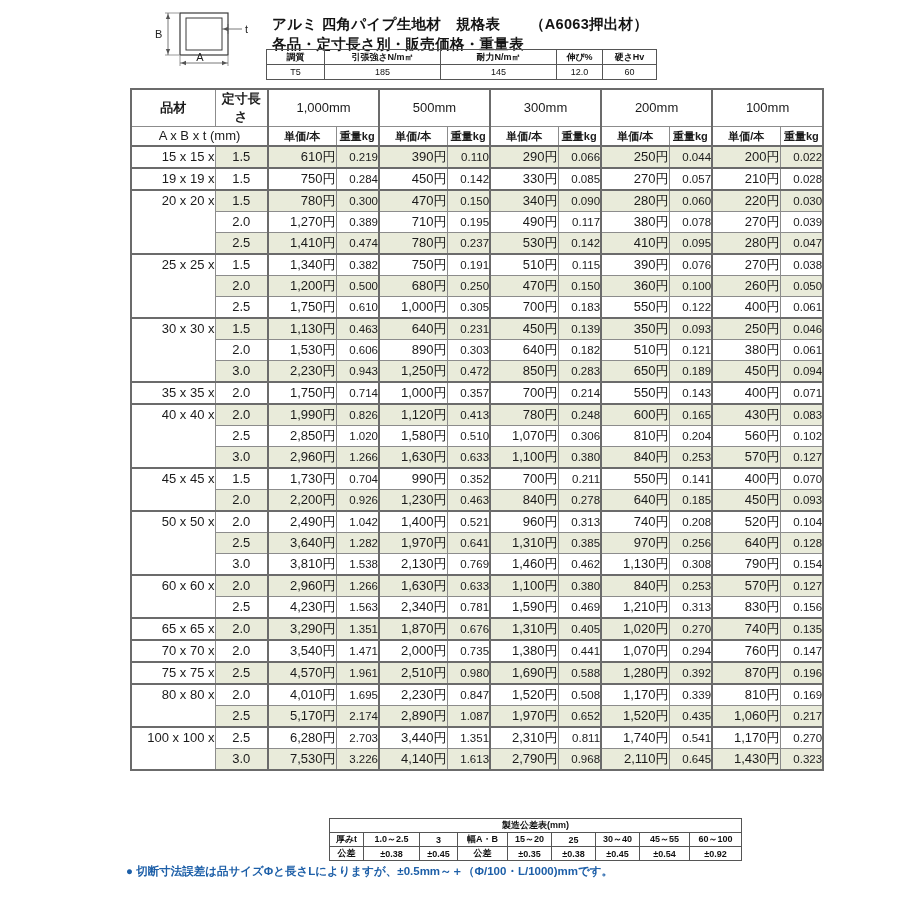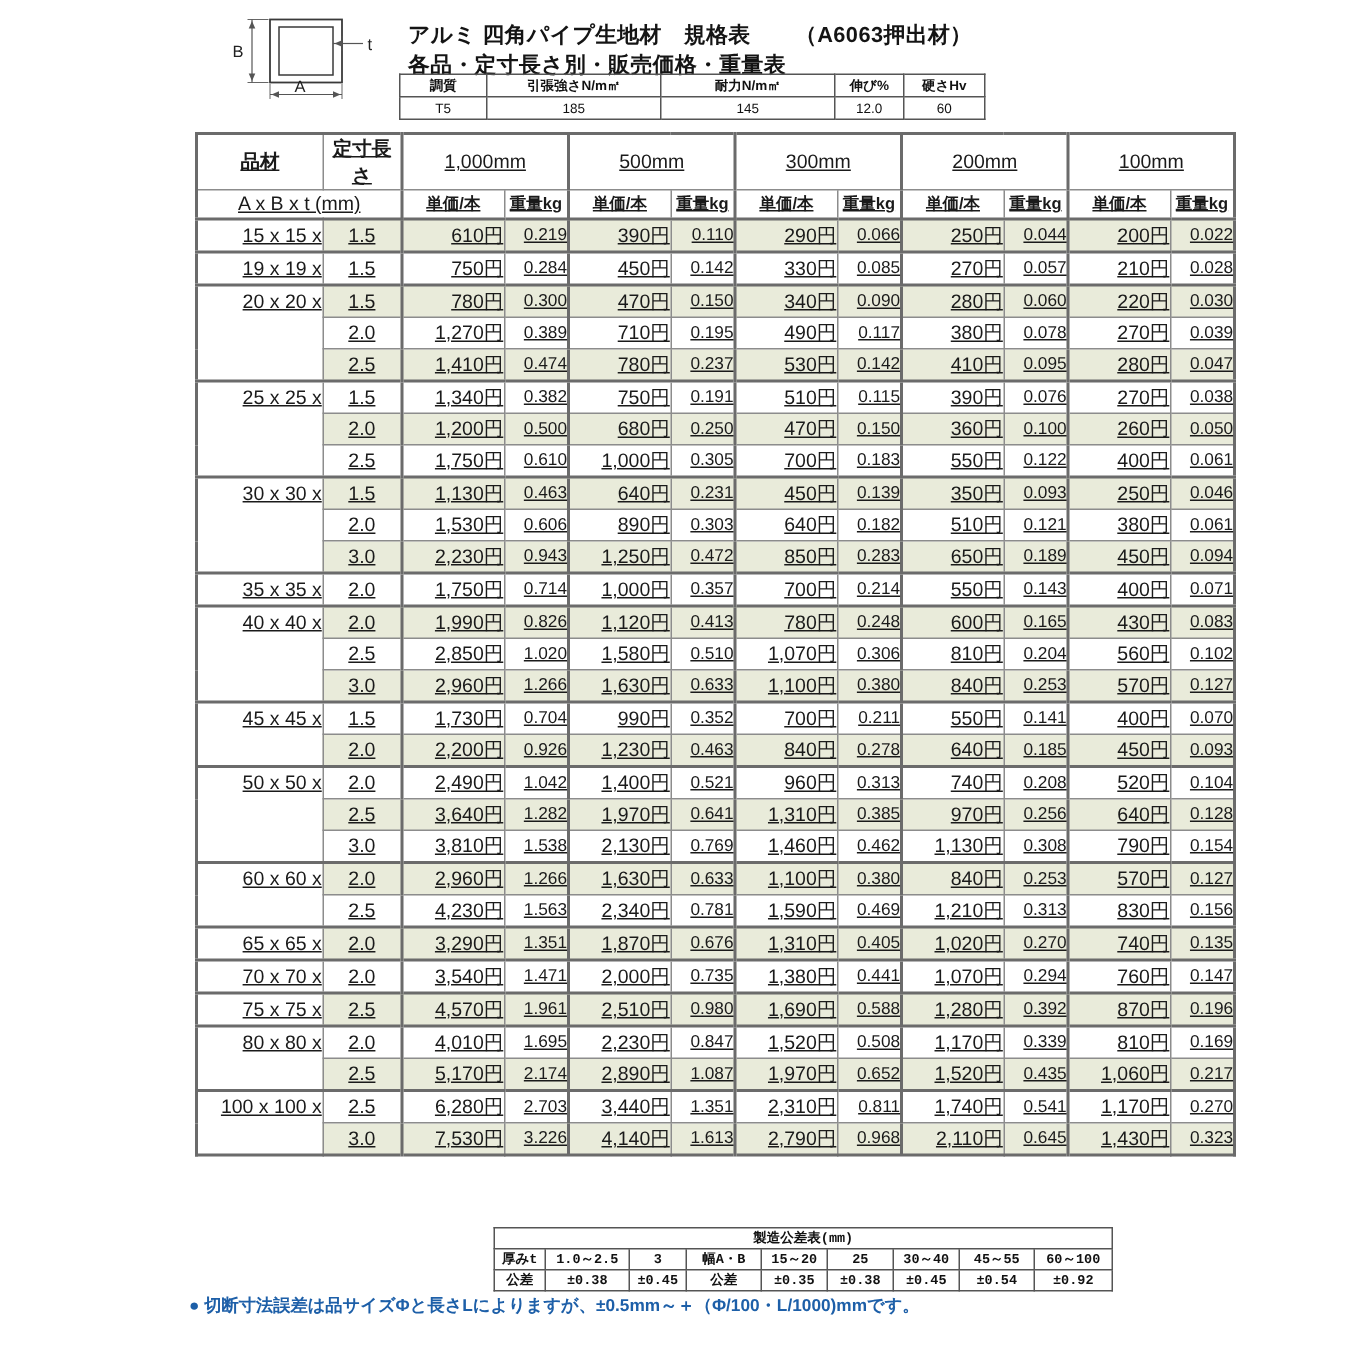--- a/index.html
+++ b/index.html
@@ -66,21 +66,20 @@
   .sp-w3 { width: 116px; }
   .sp-w4 { width: 46px; }
   .sp-w5 { width: 54px; }
 
   
   .main-wrap {
     position: absolute;
     left: 130px;
     top: 88px;
     width: 641px;
-    text-decoration: underline;
   }
   table.main {
     border-collapse: collapse;
     width: 641px;
     table-layout: fixed;
     font-size: 12.5px;
   }
   table.main col.c-size   { width: 84px; }
   table.main col.c-thick  { width: 53px; }
   table.main col.c-price  { width: 68px; }
@@ -146,21 +145,20 @@
   
   .tol-wrap {
     position: absolute;
     left: 329px;
     top: 818px;
   }
   table.tol {
     border-collapse: collapse;
     font-size: 9px;
     table-layout: fixed;
-    font-family: Liberation Mono, monospace;
   }
   table.tol td {
     border: 1px solid #555;
     height: 13px;
     text-align: center;
     font-weight: bold;
     color: #111;
     padding: 0 1px;
   }
   table.tol td.val { font-weight: bold; }

